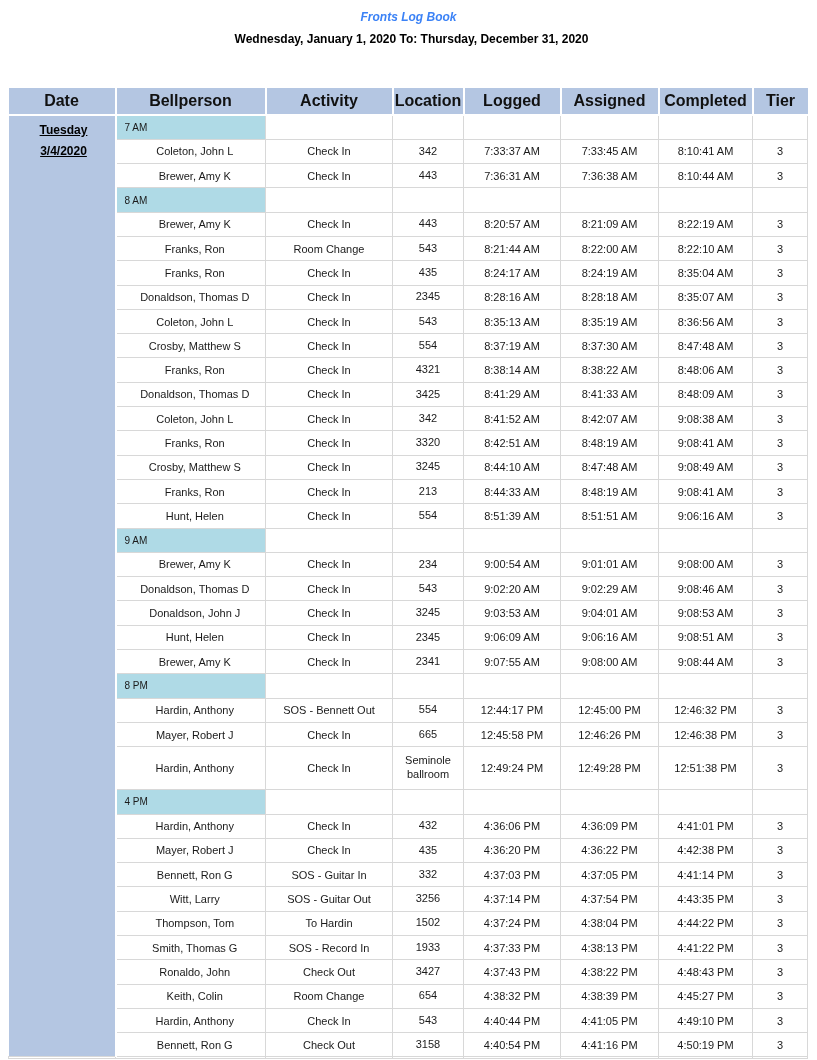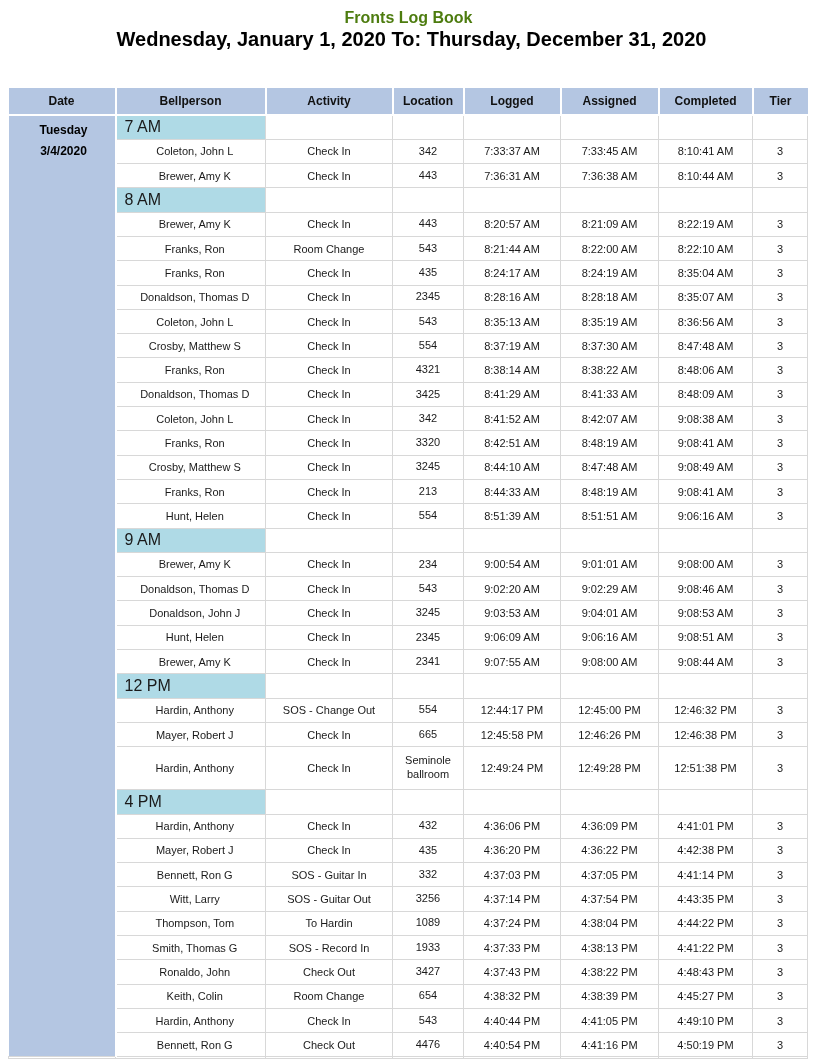--- a/index.html
+++ b/index.html
@@ -16,48 +16,49 @@
     overflow:hidden;
     position:relative;
     font-family:"Liberation Sans", sans-serif;
     color:var(--text);
   }
   .titles{
     text-align:center;
     padding-top:7px;
   }
   .report-title{
-    font-size:16px;
+    font-size:12px;
     font-weight:bold;
-    color:#4d7c0f;
+    color:#3b82f6;
     line-height:21px;
+    font-style:italic;
   }
   .report-subtitle{
-    font-size:20px;
+    font-size:12px;
     font-weight:bold;
     color:#000;
     line-height:22px;
     margin-left:6px;
   }
   .report{
     position:absolute;
     left:8px;
     top:88px;
     width:799px;
   }
   table.log{
     border-collapse:collapse;
     table-layout:fixed;
     width:799px;
     font-size:11px;
     color:var(--text);
   }
   table.log thead th{
     background:var(--header-bg);
-    font-size:12px;
+    font-size:16px;
     font-weight:bold;
     color:#111;
     height:27px;
     text-align:center;
     padding:0;
     border-right:2px solid #ffffff;
     border-bottom:2px solid #ffffff;
   }
   table.log thead th:last-child{border-right:none;}
   table.log tbody tr{height:24.3px;}
@@ -75,26 +76,27 @@
     vertical-align:top !important;
     text-align:left;
     border:none !important;
     border-right:2px solid #ffffff !important;
     border-bottom:1px solid var(--grid) !important;
     padding:4px 4px 0 8px !important;
     font-size:12px;
     font-weight:bold;
     line-height:21px;
     color:#000;
+    text-decoration:underline;
   }
   td.group-cell{
     background:var(--group-bg);
     text-align:left !important;
     padding-left:8px !important;
-    font-size:16px;
+    font-size:10px;
   }
   td.cell-bellperson{
     text-align:right;
     padding-left:8px !important;
   }
   td.cell-location{
     line-height:1.25;
     padding:0 2px !important;
   }
   tr.sliver td{border-bottom:none;}
@@ -337,31 +339,31 @@
         <tr>
           <td class="cell-bellperson">Brewer, Amy K</td>
           <td class="cell-activity">Check In</td>
           <td class="cell-location">2341</td>
           <td class="cell-time">9:07:55 AM</td>
           <td class="cell-time">9:08:00 AM</td>
           <td class="cell-time">9:08:44 AM</td>
           <td class="cell-tier">3</td>
         </tr>
         <tr>
-          <td class="group-cell">12 PM</td>
+          <td class="group-cell">8 PM</td>
           <td class="empty-cell"></td>
           <td class="empty-cell"></td>
           <td class="empty-cell"></td>
           <td class="empty-cell"></td>
           <td class="empty-cell"></td>
           <td class="empty-cell"></td>
         </tr>
         <tr>
           <td class="cell-bellperson">Hardin, Anthony</td>
-          <td class="cell-activity">SOS - Change Out</td>
+          <td class="cell-activity">SOS - Bennett Out</td>
           <td class="cell-location">554</td>
           <td class="cell-time">12:44:17 PM</td>
           <td class="cell-time">12:45:00 PM</td>
           <td class="cell-time">12:46:32 PM</td>
           <td class="cell-tier">3</td>
         </tr>
         <tr>
           <td class="cell-bellperson">Mayer, Robert J</td>
           <td class="cell-activity">Check In</td>
           <td class="cell-location">665</td>
@@ -420,21 +422,21 @@
           <td class="cell-activity">SOS - Guitar Out</td>
           <td class="cell-location">3256</td>
           <td class="cell-time">4:37:14 PM</td>
           <td class="cell-time">4:37:54 PM</td>
           <td class="cell-time">4:43:35 PM</td>
           <td class="cell-tier">3</td>
         </tr>
         <tr>
           <td class="cell-bellperson">Thompson, Tom</td>
           <td class="cell-activity">To Hardin</td>
-          <td class="cell-location">1089</td>
+          <td class="cell-location">1502</td>
           <td class="cell-time">4:37:24 PM</td>
           <td class="cell-time">4:38:04 PM</td>
           <td class="cell-time">4:44:22 PM</td>
           <td class="cell-tier">3</td>
         </tr>
         <tr>
           <td class="cell-bellperson">Smith, Thomas G</td>
           <td class="cell-activity">SOS - Record In</td>
           <td class="cell-location">1933</td>
           <td class="cell-time">4:37:33 PM</td>
@@ -465,21 +467,21 @@
           <td class="cell-activity">Check In</td>
           <td class="cell-location">543</td>
           <td class="cell-time">4:40:44 PM</td>
           <td class="cell-time">4:41:05 PM</td>
           <td class="cell-time">4:49:10 PM</td>
           <td class="cell-tier">3</td>
         </tr>
         <tr>
           <td class="cell-bellperson">Bennett, Ron G</td>
           <td class="cell-activity">Check Out</td>
-          <td class="cell-location">4476</td>
+          <td class="cell-location">3158</td>
           <td class="cell-time">4:40:54 PM</td>
           <td class="cell-time">4:41:16 PM</td>
           <td class="cell-time">4:50:19 PM</td>
           <td class="cell-tier">3</td>
         </tr>
         <tr class="sliver">
           <td></td>
           <td></td>
           <td></td>
           <td></td>

